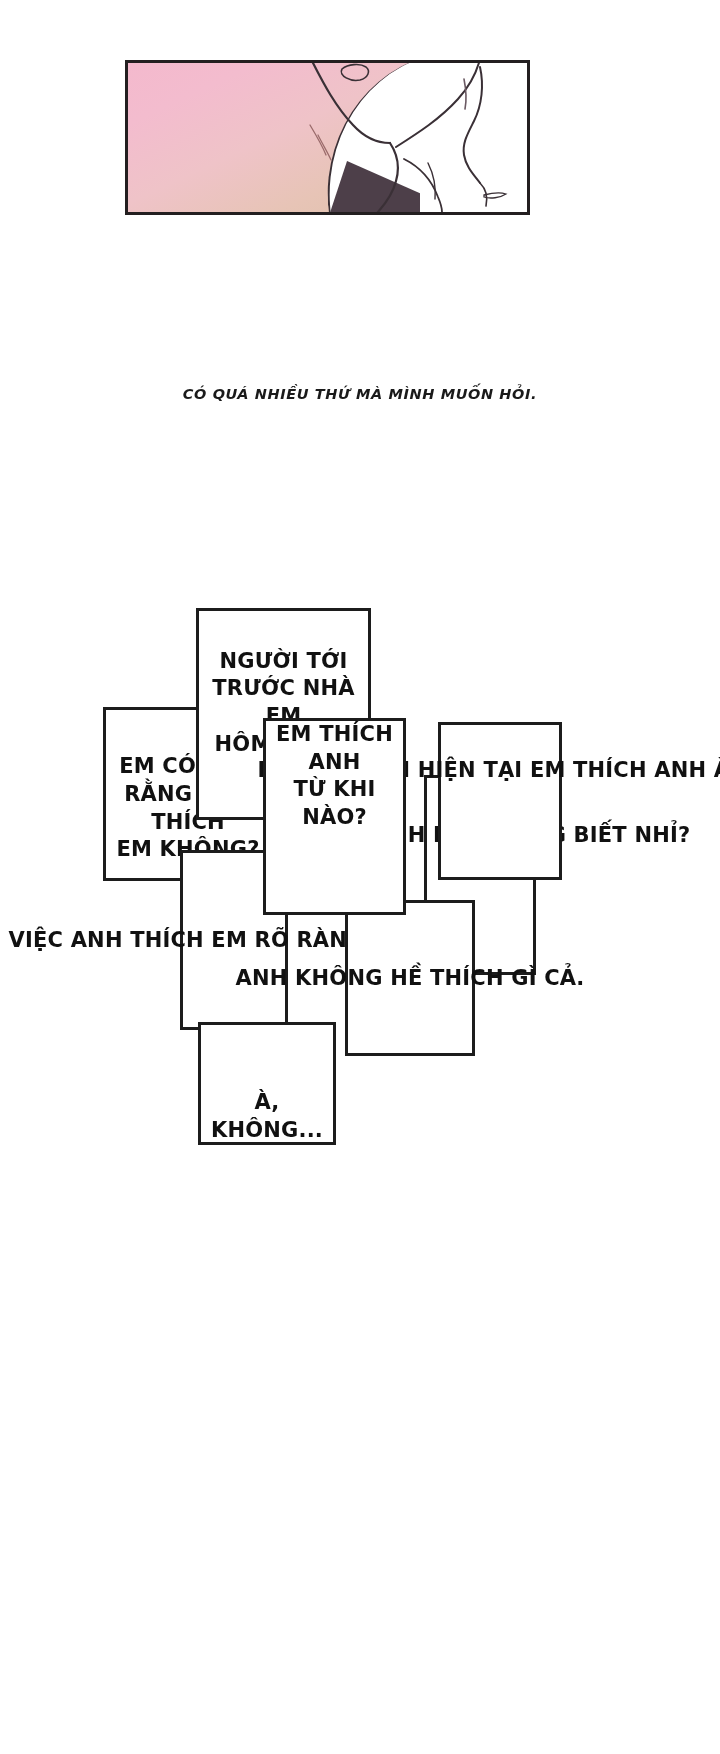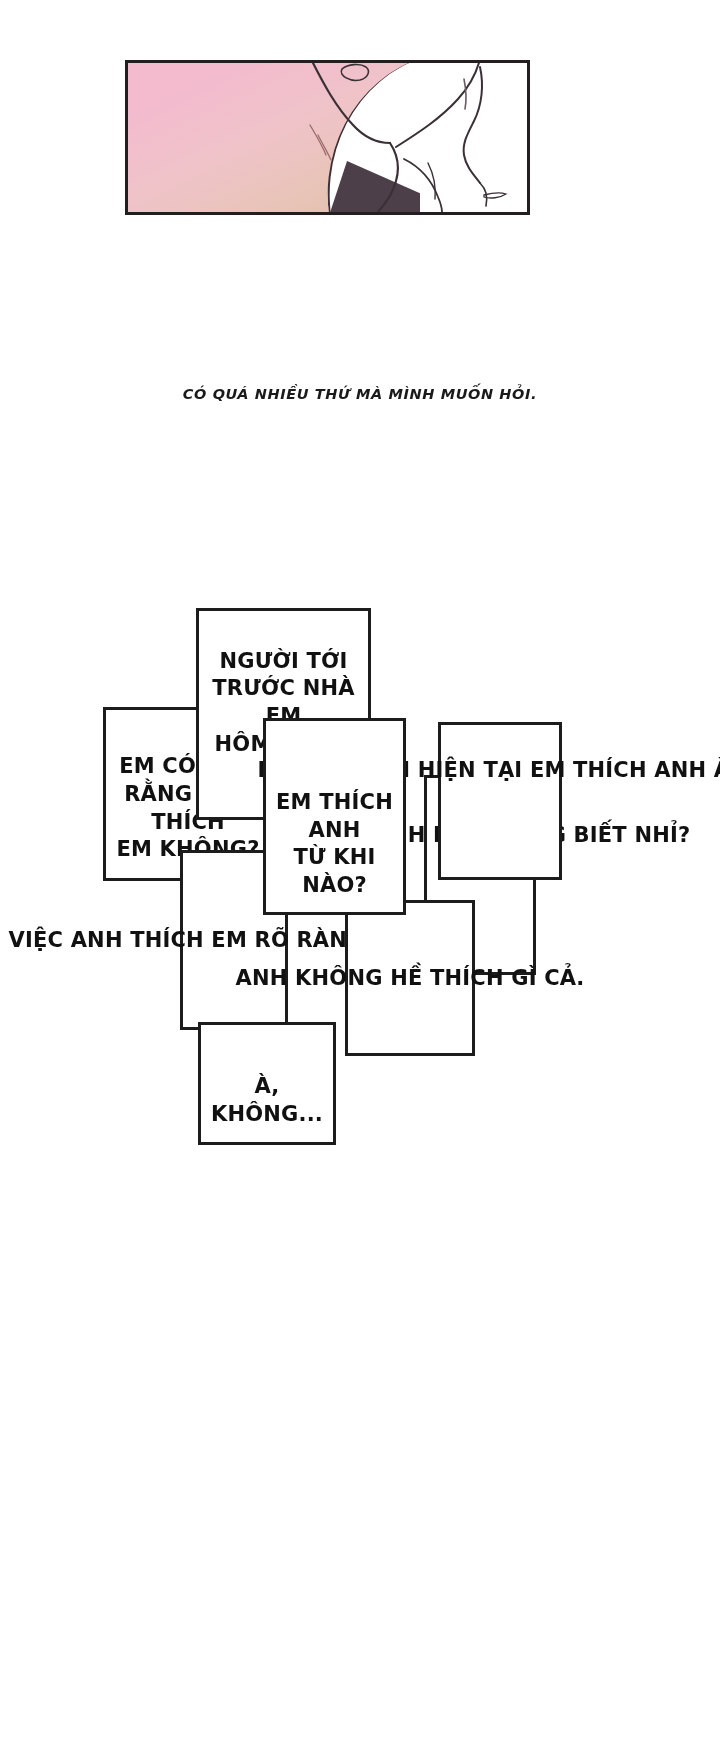--- a/index.html
+++ b/index.html
@@ -209,22 +209,22 @@
 THÍCH EM RÕ
 RÀNG LẮM À?</div>
     </div>
 
     <div class="qbox align-top" style="left:345px; top:900px; width:130px; height:156px;">
       <div class="qtext" style="padding-top:62px; white-space:nowrap;">ANH KHÔNG
 HỀ THÍCH GÌ CẢ.</div>
     </div>
 
     <div class="qbox align-top" style="left:263px; top:718px; width:143px; height:197px;">
-      <div class="qtext" style="padding-top:68px;">EM THÍCH ANH
+      <div class="qtext" style="">EM THÍCH ANH
 TỪ KHI NÀO?</div>
     </div>
 
     <div class="qbox align-top" style="left:198px; top:1022px; width:138px; height:123px;">
-      <div class="qtext" style="padding-top:48px;">À, KHÔNG...</div>
+      <div class="qtext" style="padding-top:64px;">À, KHÔNG...</div>
     </div>
 
   </div>
 </div>
 
 </body></html>

